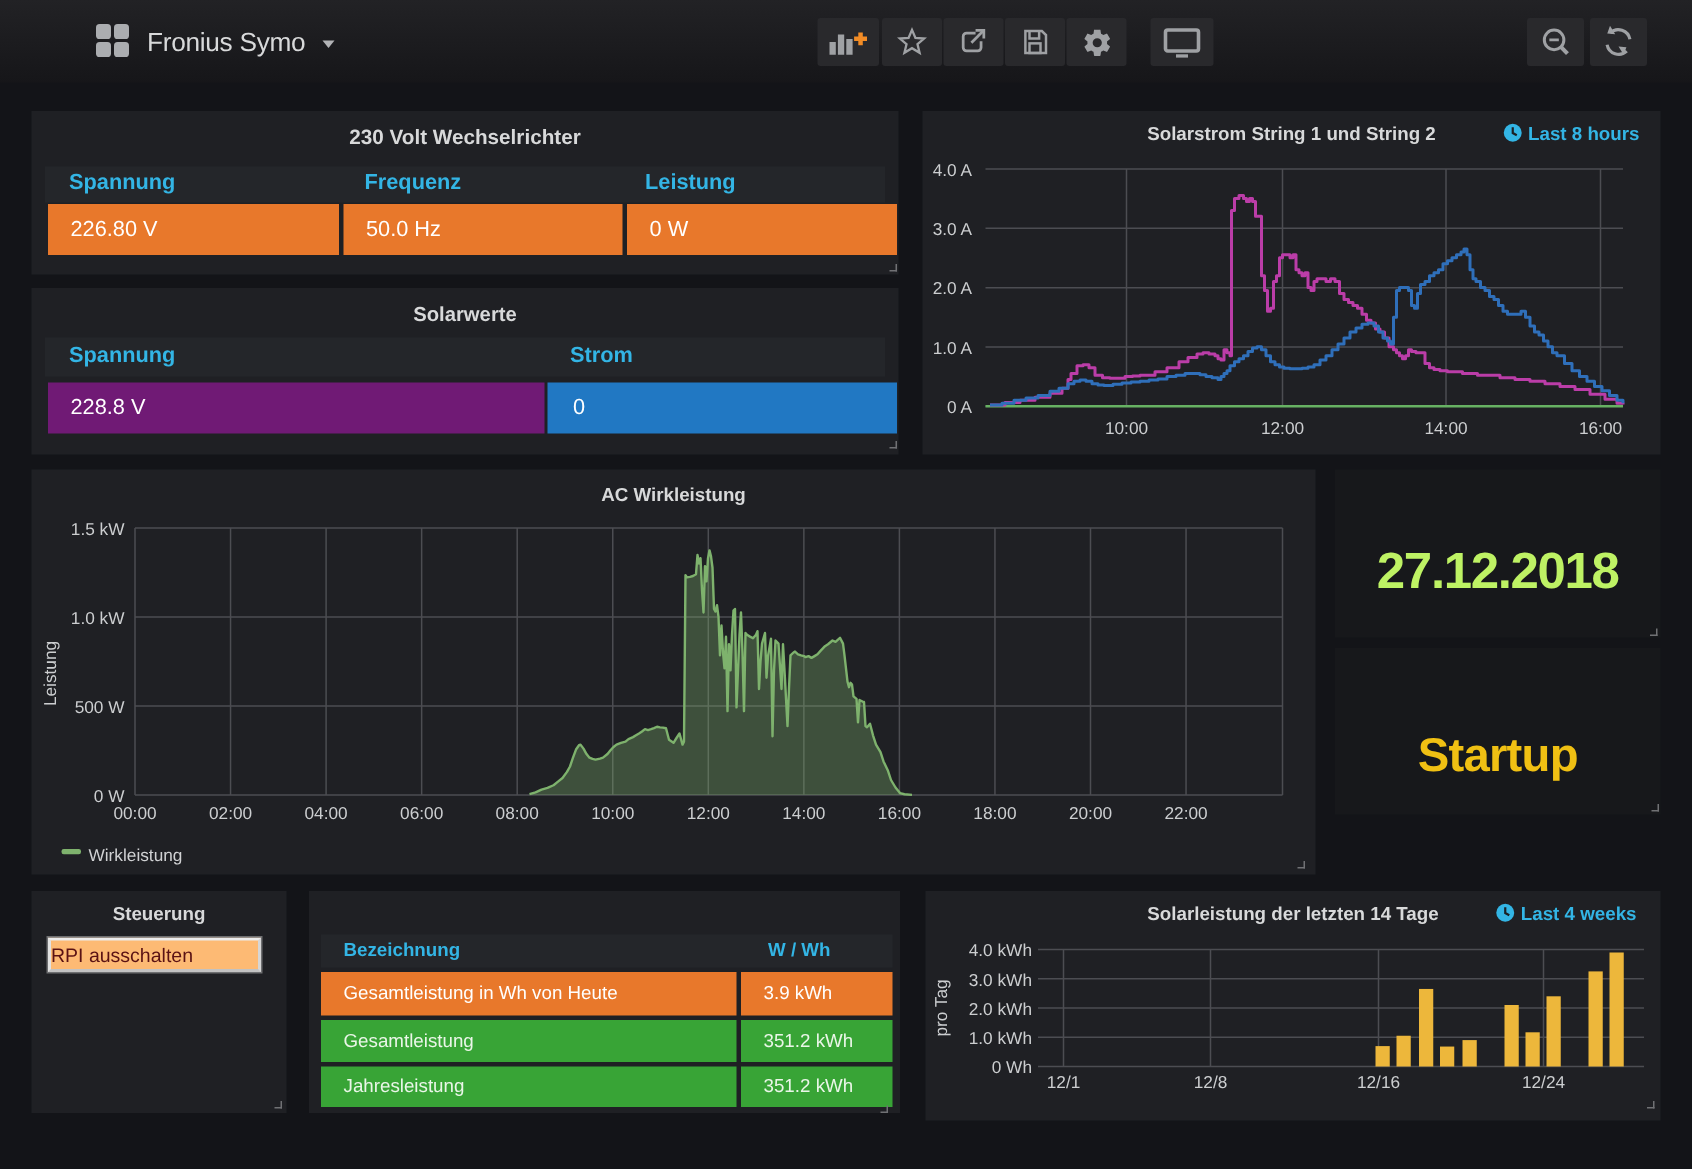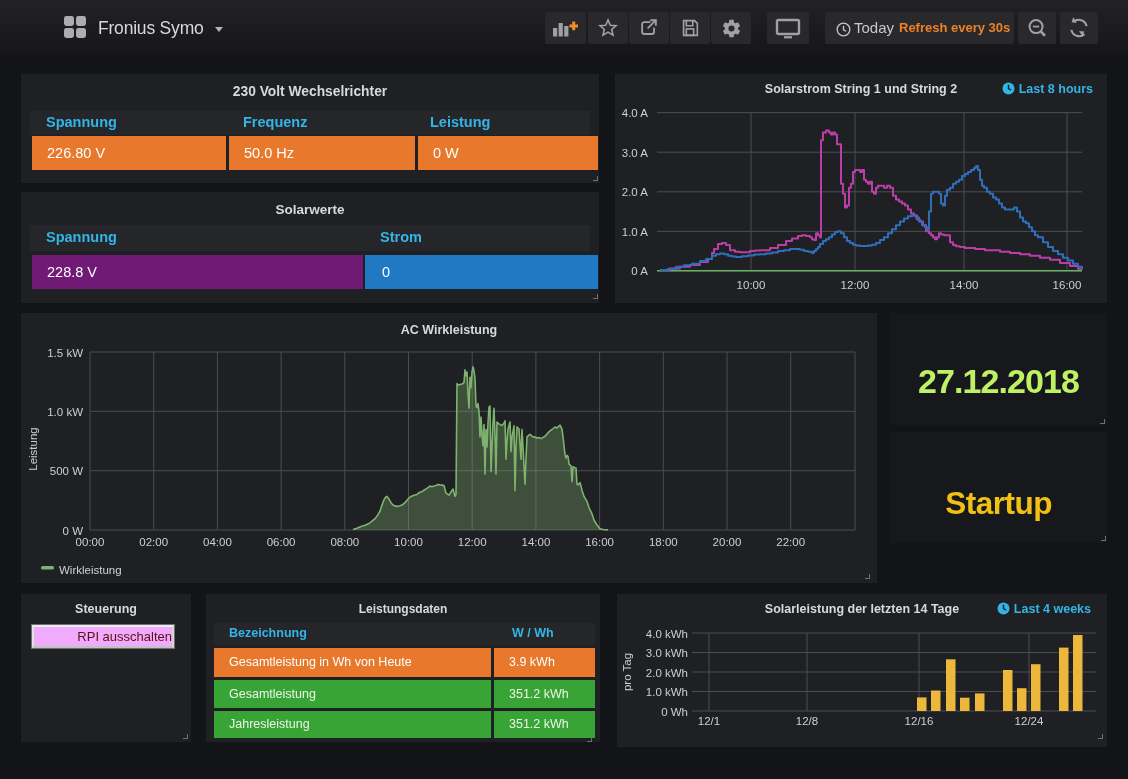--- a/index.html
+++ b/index.html
@@ -62,28 +62,20 @@
         <svg width="21" height="21" viewBox="0 0 24 24">
           <path d="M19.43 12.98c.04-.32.07-.64.07-.98s-.03-.66-.07-.98l2.11-1.65a.5.5 0 0 0 .12-.64l-2-3.46a.5.5 0 0 0-.61-.22l-2.49 1a7.03 7.03 0 0 0-1.69-.98l-.38-2.65A.49.49 0 0 0 14 2h-4a.49.49 0 0 0-.49.42l-.38 2.65c-.61.25-1.17.59-1.69.98l-2.49-1a.5.5 0 0 0-.61.22l-2 3.46a.5.5 0 0 0 .12.64l2.11 1.65c-.04.32-.07.65-.07.98s.03.66.07.98l-2.11 1.65a.5.5 0 0 0-.12.64l2 3.46c.14.24.42.34.61.22l2.49-1c.52.39 1.08.73 1.69.98l.38 2.65c.03.24.24.42.49.42h4c.25 0 .46-.18.49-.42l.38-2.65c.61-.25 1.17-.59 1.69-.98l2.49 1c.23.09.47 0 .61-.22l2-3.46a.5.5 0 0 0-.12-.64l-2.11-1.65zM12 15.5A3.5 3.5 0 1 1 12 8.5a3.5 3.5 0 0 1 0 7z" fill="#9fa1a4"></path>
         </svg>
       </div>
   <div class="navbtn" style="left:767px;width:42px">
         <svg width="26" height="22" viewBox="0 0 26 22">
           <rect x="2" y="3" width="22" height="14" rx="1.5" fill="none" stroke="#9fa1a4" stroke-width="2.4"></rect>
           <rect x="9" y="19.2" width="8" height="2.2" fill="#9fa1a4"></rect>
         </svg>
       </div>
-  <div class="navbtn" style="left:825px;width:189px">
-    <span style="position:absolute;left:11px;top:8px"><svg width="15" height="15" viewBox="0 0 18 18" style="vertical-align:-3px">
-            <circle cx="9" cy="9" r="7.6" fill="none" stroke="#c7c8ca" stroke-width="1.6"></circle>
-            <path d="M9 4.6v4.7l3.2 1.8" stroke="#c7c8ca" stroke-width="1.6" fill="none"></path>
-          </svg></span>
-    <span style="position:absolute;left:29px;top:7px;font-size:15px;color:#c7c8ca">Today</span>
-    <span style="position:absolute;left:74px;top:8px;font-size:13px;font-weight:bold;color:#ed8128">Refresh every 30s</span>
-  </div>
   <div class="navbtn" style="left:1018px;width:38px">
         <svg width="23" height="23" viewBox="0 0 24 24">
           <circle cx="10.5" cy="10" r="6.8" fill="none" stroke="#9fa1a4" stroke-width="2.1"></circle>
           <path d="M7.2 10h6.6" stroke="#9fa1a4" stroke-width="1.9"></path>
           <path d="M15.4 15l4.4 4.6" stroke="#9fa1a4" stroke-width="2.8"></path>
         </svg>
       </div>
   <div class="navbtn" style="left:1060px;width:38px">
         <svg width="22" height="22" viewBox="0 0 24 24">
           <path d="M6 5.3A8.6 8.6 0 0 1 20.3 10" fill="none" stroke="#9fa1a4" stroke-width="2.3"></path>
@@ -196,27 +188,26 @@
 <div class="panel" style="left:890px;top:313px;width:217px;height:112px;background:#17181b">
   <div style="position:absolute;width:100%;top:49px;text-align:center;font-size:34px;font-weight:bold;letter-spacing:-0.9px;color:#bef264">27.12.2018</div>
 </div>
 
 <div class="panel" style="left:890px;top:432px;width:217px;height:111px;background:#17181b">
   <div style="position:absolute;width:100%;top:53px;text-align:center;font-size:31.5px;font-weight:bold;letter-spacing:-0.5px;color:#f0c013">Startup</div>
 </div>
 
 <div class="panel" style="left:21px;top:594px;width:170px;height:148px">
   <div class="ptitle" style="top:8px;font-size:12.5px">Steuerung</div>
-  <div style="position:absolute;left:11px;top:31px;width:142px;height:23px;background:#f0abfc;
+  <div style="position:absolute;left:11px;top:31px;width:142px;height:23px;background:#fdba74;
     border:2px solid;border-color:#ececec #d6d6d6 #c2c2c2 #e2e2e2;outline:1px solid #6e6f71;
-    color:#5a1214;font-size:13px;text-align:right;line-height:19px">RPI ausschalten</div>
+    color:#5a1214;font-size:13px;text-align:left;line-height:19px">RPI ausschalten</div>
 </div>
 
 <div class="panel" style="left:206px;top:594px;width:394px;height:148px">
-  <div class="ptitle" style="top:8px;font-size:12px">Leistungsdaten</div>
   <div class="thead" style="left:8px;top:29px;width:381px;height:22px">
     <span style="left:15px;top:3px;font-size:12.5px">Bezeichnung</span>
     <span style="left:298px;top:3px;font-size:12.5px">W / Wh</span>
   </div>
   <div class="cell" style="left:8px;top:54px;width:277px;height:29px;background:#e8782b;line-height:29px;font-size:12.5px">Gesamtleistung in Wh von Heute</div>
   <div class="cell" style="left:288px;top:54px;width:101px;height:29px;background:#e8782b;line-height:29px;font-size:12.5px">3.9 kWh</div>
   <div class="cell" style="left:8px;top:86px;width:277px;height:28px;background:#38a436;line-height:28px;font-size:12.5px;color:#eaf6e8">Gesamtleistung</div>
   <div class="cell" style="left:288px;top:86px;width:101px;height:28px;background:#38a436;line-height:28px;font-size:12.5px;color:#eaf6e8">351.2 kWh</div>
   <div class="cell" style="left:8px;top:117px;width:277px;height:27px;background:#38a436;line-height:27px;font-size:12.5px;color:#eaf6e8">Jahresleistung</div>
   <div class="cell" style="left:288px;top:117px;width:101px;height:27px;background:#38a436;line-height:27px;font-size:12.5px;color:#eaf6e8">351.2 kWh</div>

